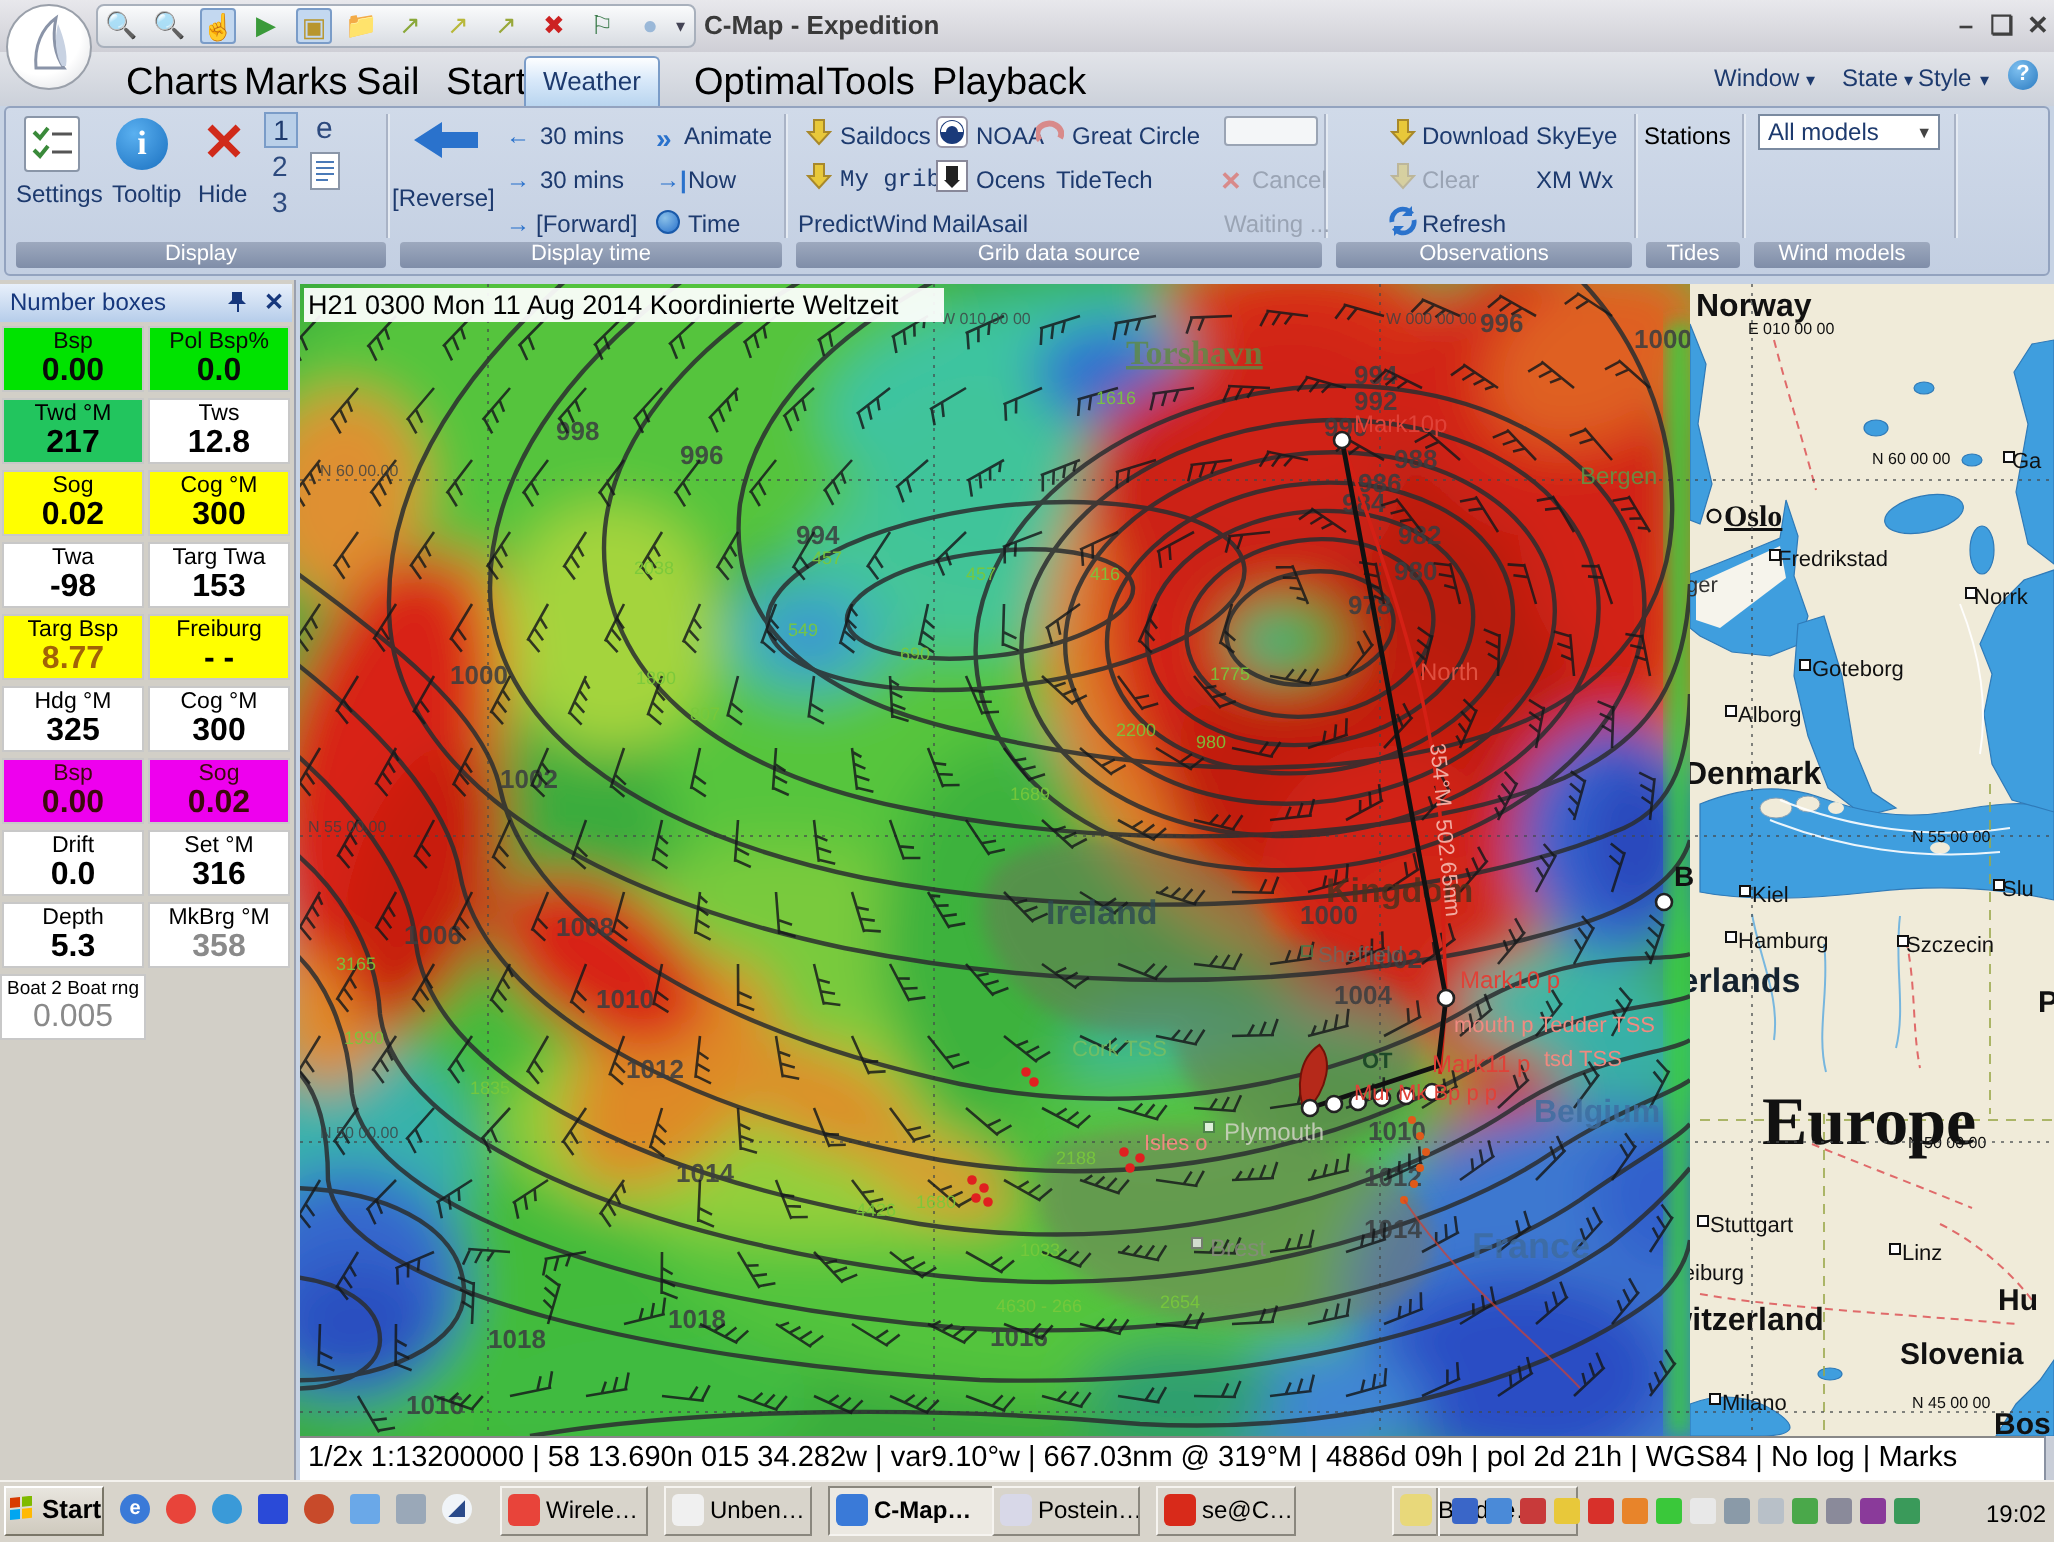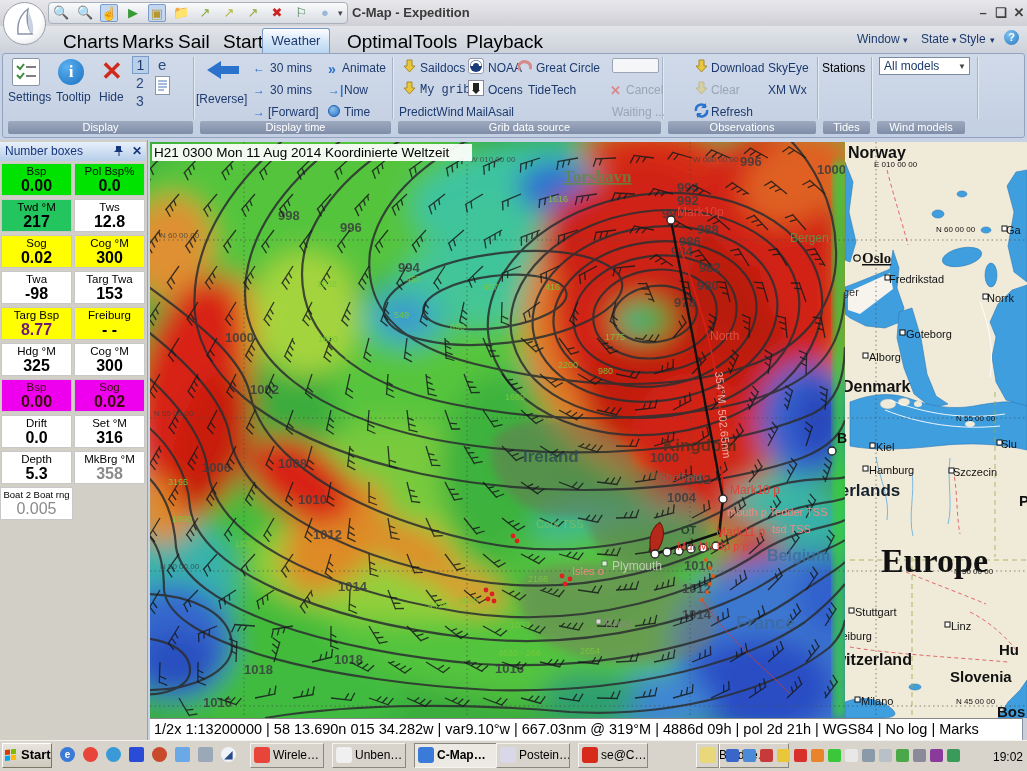--- a/index.html
+++ b/index.html
@@ -200,21 +200,21 @@
 <div class="nb" style="left:1px;top:271px;background:#ffffff;color:#000">
     <div class="l">Twa</div>
     <div class="v" style="color:#000">-98</div>
   </div>
 <div class="nb" style="left:74px;top:271px;background:#ffffff;color:#000">
     <div class="l">Targ Twa</div>
     <div class="v" style="color:#000">153</div>
   </div>
 <div class="nb" style="left:1px;top:307px;background:#ffff00;color:#000">
     <div class="l">Targ Bsp</div>
-    <div class="v" style="color:#701a75">8.77</div>
+    <div class="v" style="color:#a16207">8.77</div>
   </div>
 <div class="nb" style="left:74px;top:307px;background:#ffff00;color:#000">
     <div class="l">Freiburg</div>
     <div class="v" style="color:#000">- -</div>
   </div>
 <div class="nb" style="left:1px;top:343px;background:#ffffff;color:#000">
     <div class="l">Hdg °M</div>
     <div class="v" style="color:#000">325</div>
   </div>
 <div class="nb" style="left:74px;top:343px;background:#ffffff;color:#000">

